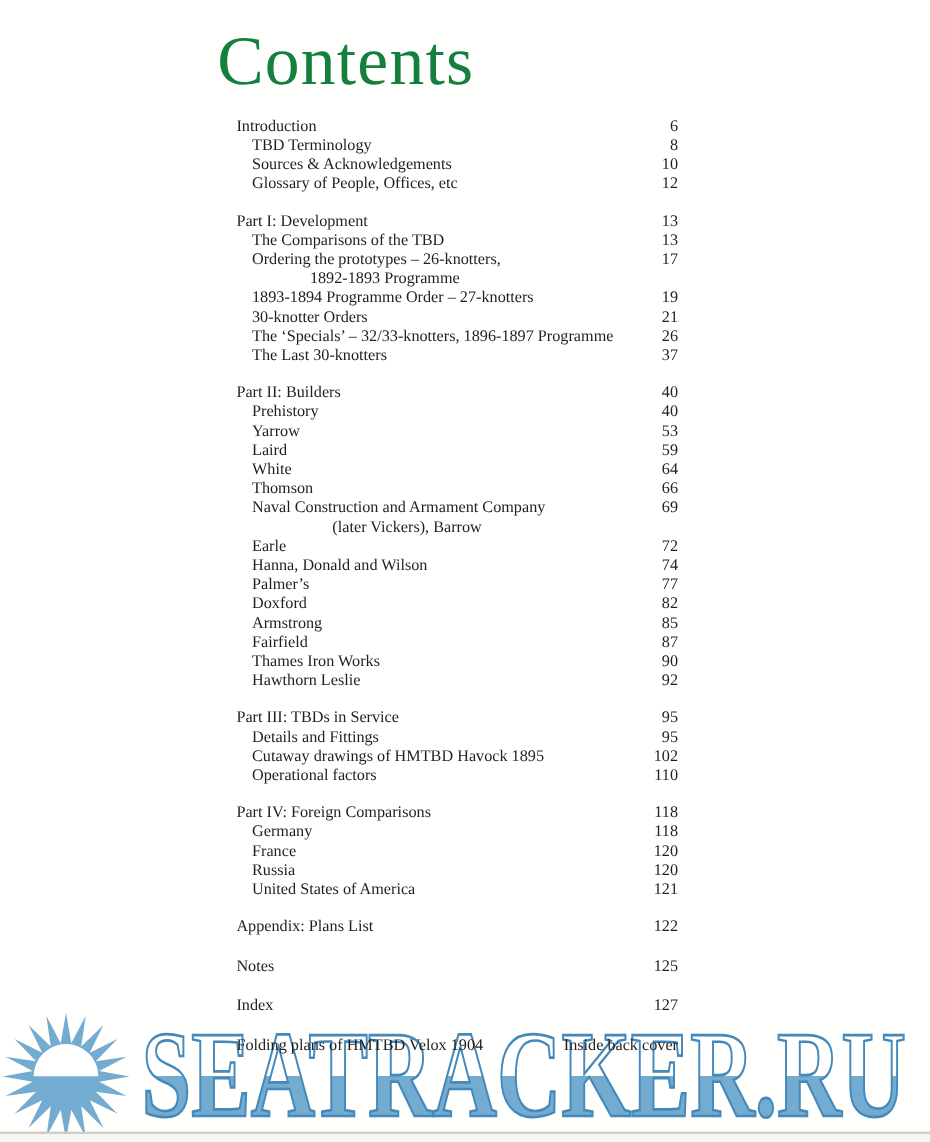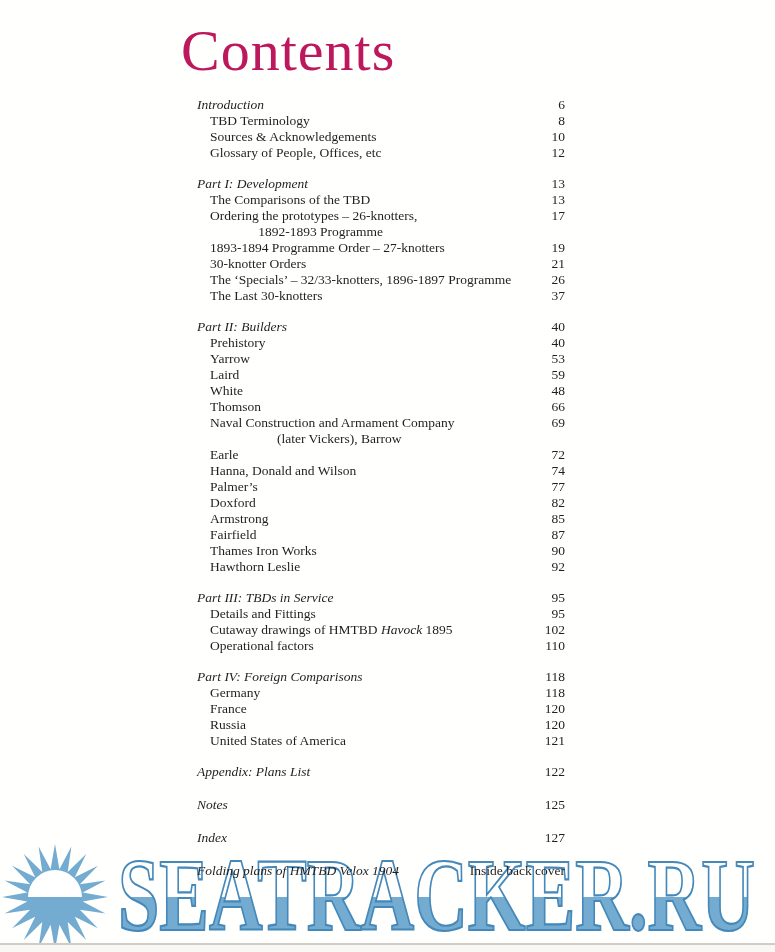--- a/index.html
+++ b/index.html
@@ -11,41 +11,41 @@
     font-family:"Liberation Serif", serif;
     color:#1f1f1f;
     margin:0 auto;
   }
   .page-title{
     position:absolute;
     left:181px;top:22px;
     font-size:58px;
     line-height:1;
     letter-spacing:1px;
-    color:#be185d;
+    color:#15803d;
     font-weight:normal;
   }
   .toc{
     position:absolute;
     left:197px;top:97px;
     width:368px;
     font-size:13.5px;
     line-height:16px;
   }
   .toc-section{margin-bottom:15px;}
   .toc-section.wide-gap{margin-bottom:17px;}
   .toc-entry{
     display:flex;
     align-items:flex-start;
     justify-content:space-between;
   }
   .toc-label{white-space:nowrap;}
   .toc-label.ind1{padding-left:13px;}
   .toc-label .line2{padding-left:14px;white-space:nowrap;text-align:center;}
-  .it{font-style:italic;}
+  .it{}
   .toc-page{
     flex:0 0 auto;
     min-width:36px;
     text-align:right;
     white-space:nowrap;
   }
   .watermark{
     position:absolute;
     left:0;top:840px;
     width:775px;height:112px;
@@ -152,21 +152,21 @@
           <div class="toc-entry">
             <div class="toc-label ind1">Yarrow</div>
             <div class="toc-page">53</div>
           </div>
           <div class="toc-entry">
             <div class="toc-label ind1">Laird</div>
             <div class="toc-page">59</div>
           </div>
           <div class="toc-entry">
             <div class="toc-label ind1">White</div>
-            <div class="toc-page">48</div>
+            <div class="toc-page">64</div>
           </div>
           <div class="toc-entry">
             <div class="toc-label ind1">Thomson</div>
             <div class="toc-page">66</div>
           </div>
           <div class="toc-entry">
             <div class="toc-label ind1">Naval Construction and Armament Company<div class="line2">(later Vickers), Barrow</div></div>
             <div class="toc-page">69</div>
           </div>
           <div class="toc-entry">

